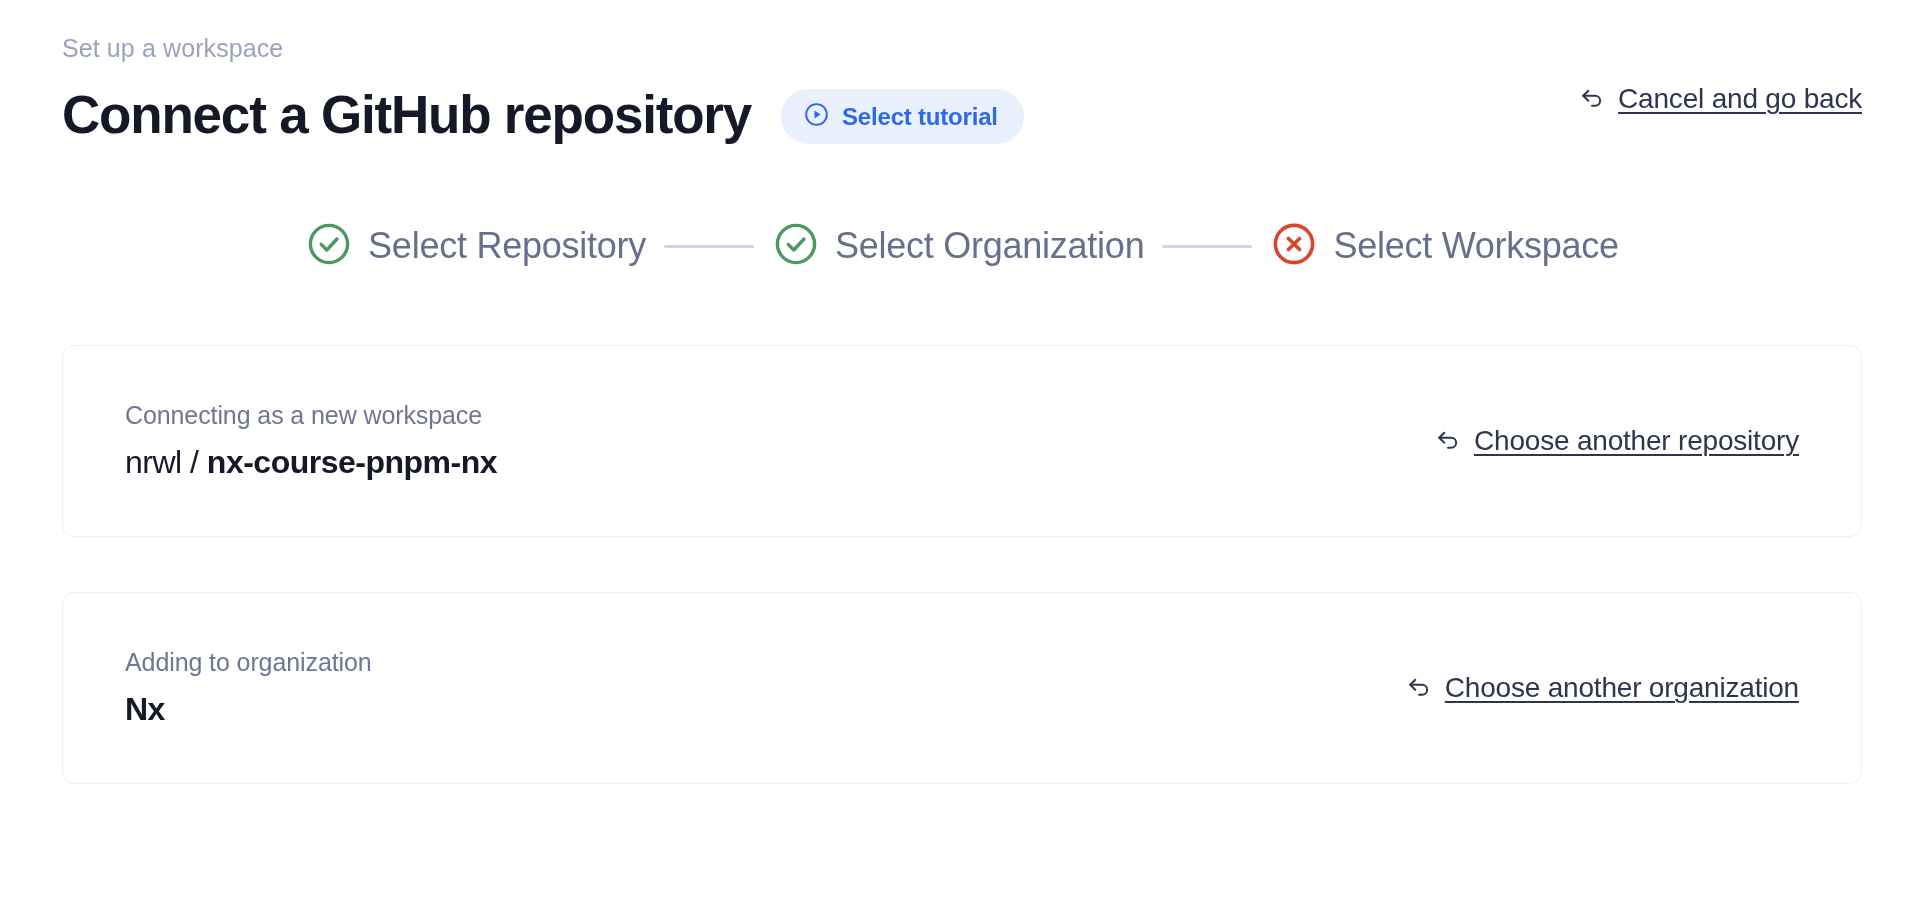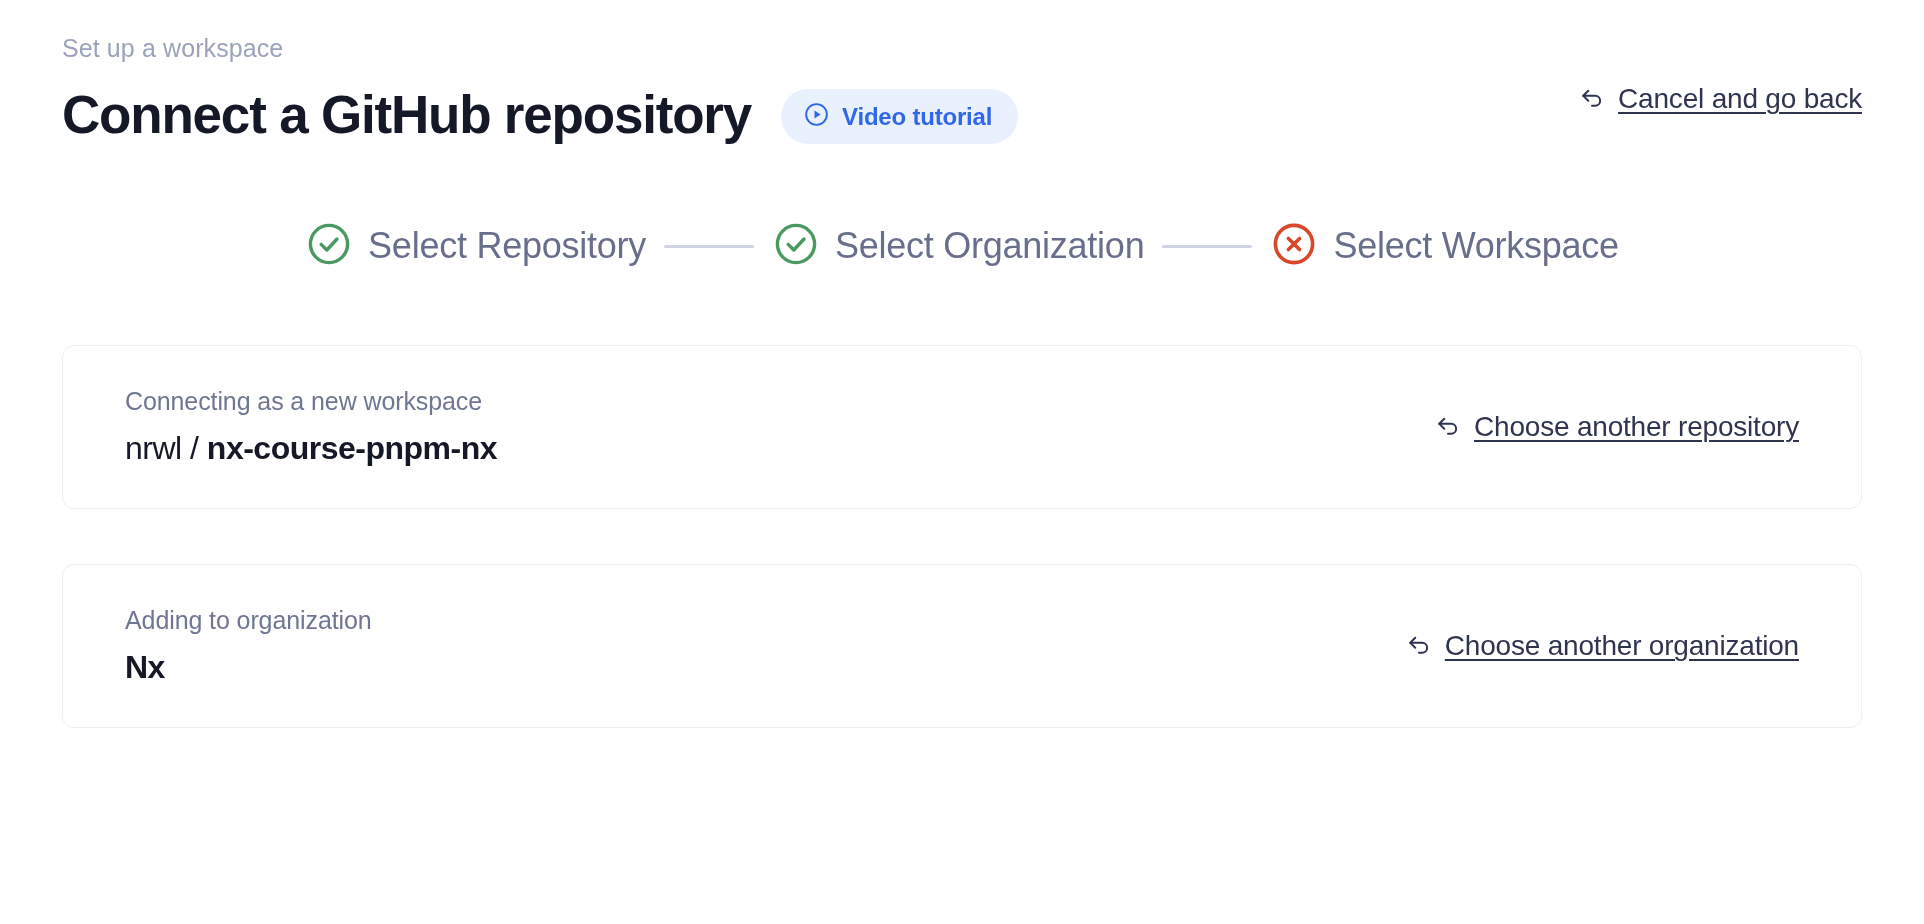--- a/index.html
+++ b/index.html
@@ -120,21 +120,21 @@
   }
   .step-icon { display: block; flex: none; }
 
   
   .card {
     position: relative;
     border: 1.5px solid #eceef4;
     border-radius: 12px;
     background: #ffffff;
     box-sizing: border-box;
-    height: 164px;
+    height: 192px;
     display: flex;
     align-items: center;
     padding: 0 62px;
   }
   .card--repo { margin-top: 73px; }
   .card--org  { margin-top: 55px; }
 
   .card-body { flex: 1 1 auto; }
 
   .card-caption {
@@ -186,21 +186,21 @@
     <div class="title-row">
       <h1 class="page-title">Connect a GitHub repository</h1>
 
       <div class="video-badge">
         <span class="play-icon">
           <svg width="27" height="27" viewBox="0 0 24 24" fill="none" stroke="#2f68e8" stroke-width="1.7">
             <circle cx="12" cy="12" r="9.2"></circle>
             <path d="M10.2 8.4 L15.6 12 L10.2 15.6 Z" fill="#2f68e8" stroke="none"></path>
           </svg>
         </span>
-        <span class="video-badge-label">Video tutorial</span>
+        <span class="video-badge-label">Select tutorial</span>
       </div>
     </div>
 
     <a class="cancel-link">
       <span class="uturn-icon">
         <svg width="30" height="30" viewBox="0 0 24 24" fill="none" stroke="#2f3450" stroke-width="1.6" stroke-linecap="round" stroke-linejoin="round">
           <path d="M9 7 L5 11 L9 15"></path>
           <path d="M5 11 H14.5 A4 4 0 0 1 14.5 19 H12"></path>
         </svg>
       </span>

